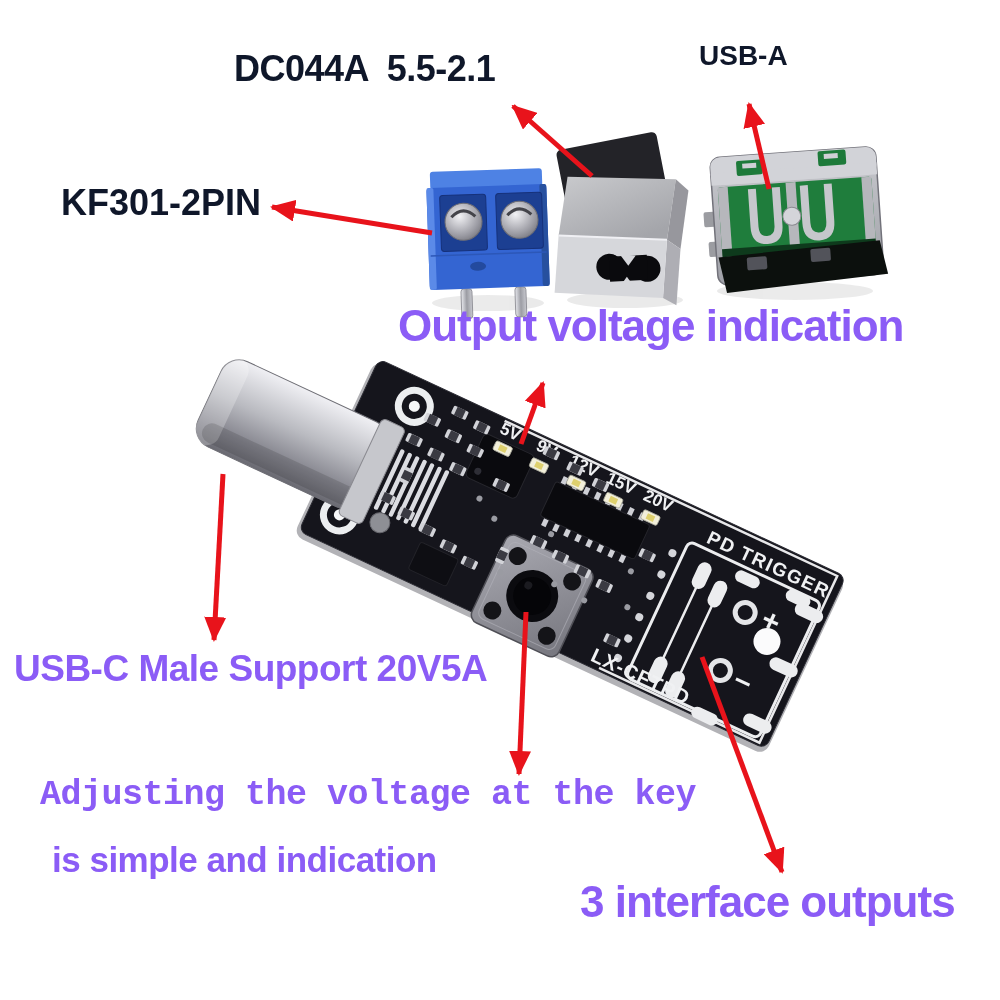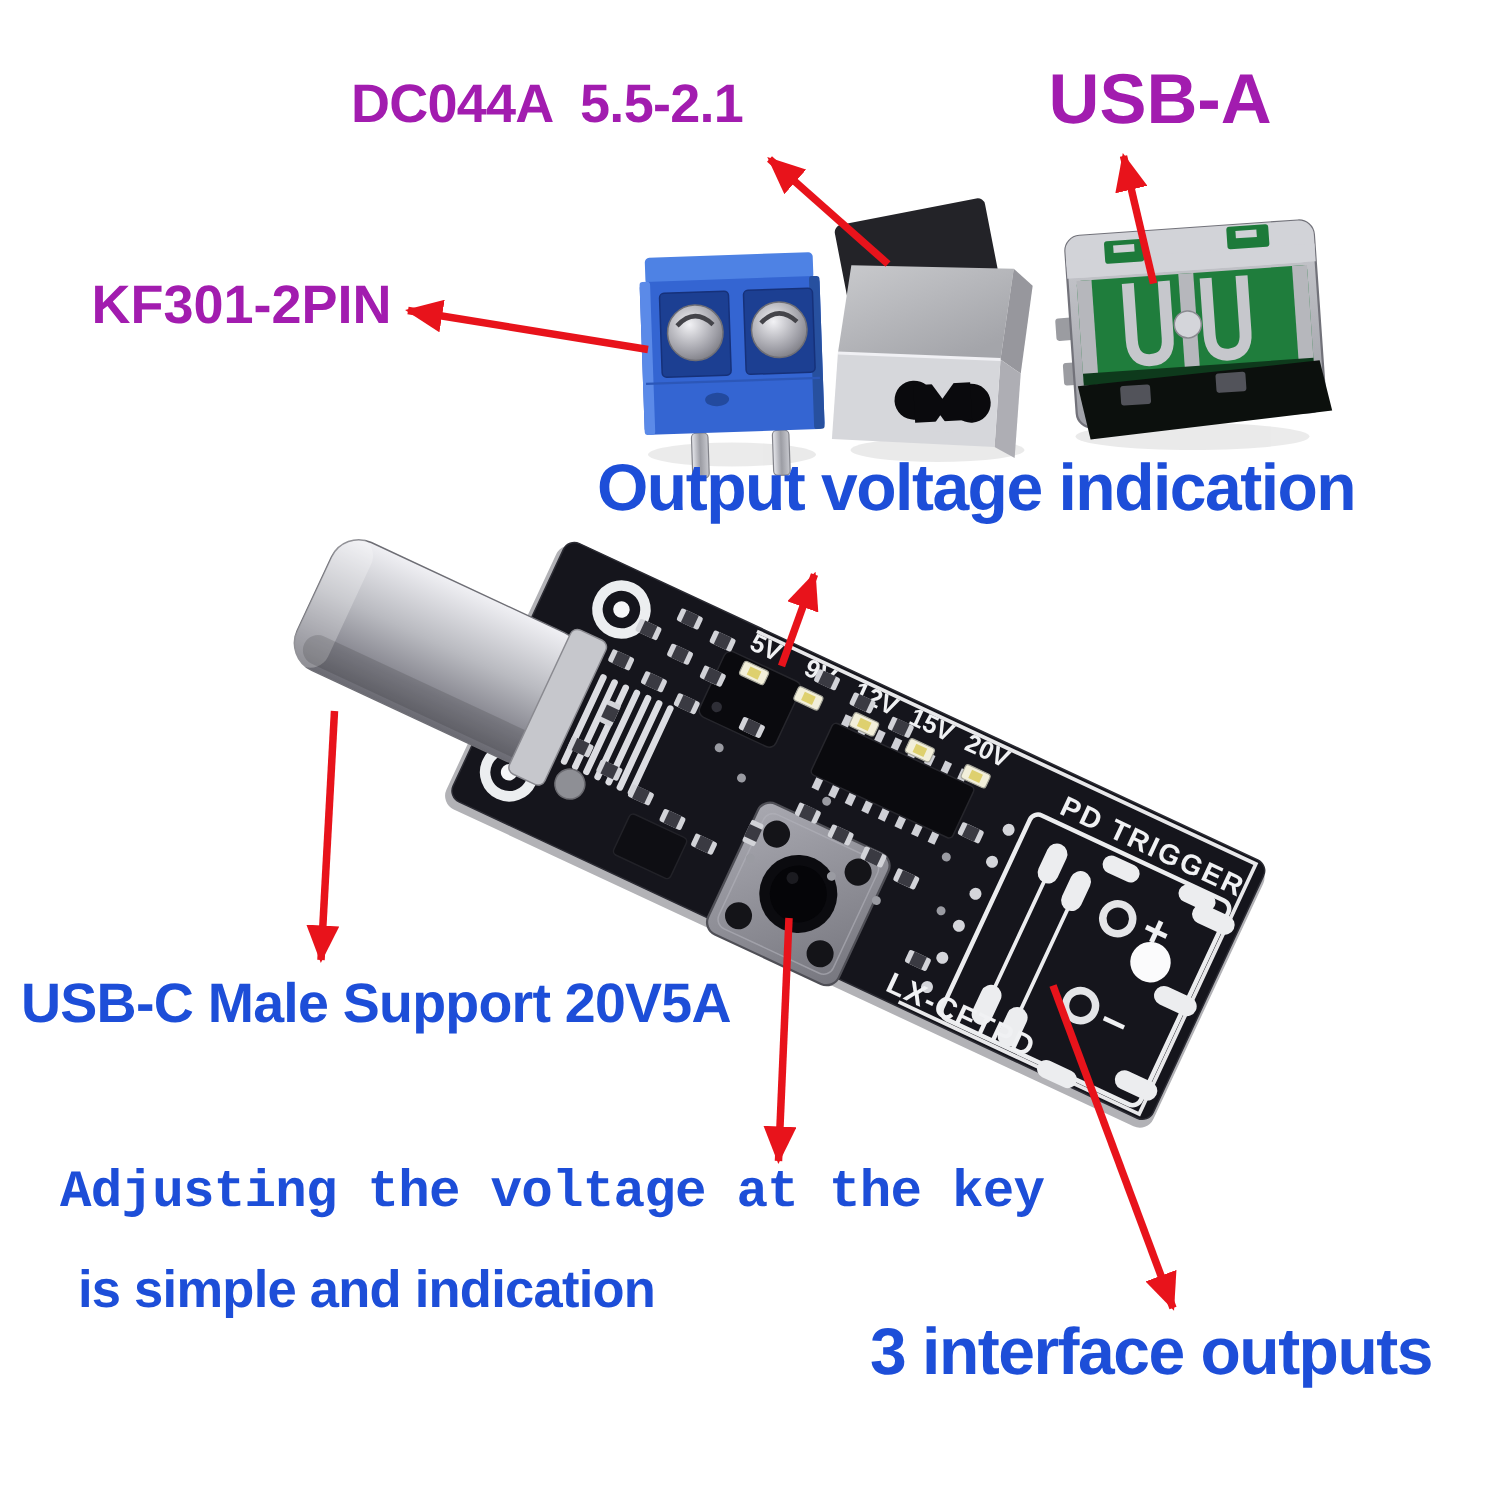--- a/index.html
+++ b/index.html
@@ -1,23 +1,23 @@
 <!DOCTYPE html>
 <html><head>
 <meta charset="utf-8">
 <style>
   html,body{margin:0;padding:0;background:#ffffff;}
   .scene{position:relative;width:1000px;height:1000px;background:#ffffff;overflow:hidden;
          font-family:"Liberation Sans","DejaVu Sans",sans-serif;}
   .gfx{position:absolute;left:0;top:0;z-index:1;}
   .ann{position:absolute;z-index:2;font-weight:700;line-height:1.05;white-space:pre;}
-  .t-black{color:#a21caf;text-align:right;}
-  .t-red{color:#1d4ed8;}
+  .t-black{color:#0f172a;text-align:right;}
+  .t-red{color:#8b5cf6;}
   #lbl-dc044a{left:234px;top:50px;font-size:36px;letter-spacing:-0.5px;}
-  #lbl-usba{left:699px;top:41px;font-size:47px;}
+  #lbl-usba{left:699px;top:41px;font-size:28px;}
   #lbl-kf301{left:61px;top:184px;font-size:36px;}
   #lbl-outputvolt{left:398px;top:303px;font-size:44px;letter-spacing:-1px;}
   #lbl-usbc{left:14px;top:650px;font-size:37px;letter-spacing:-0.5px;}
   #lbl-adjust1{left:40px;top:777px;font-size:35px;letter-spacing:-0.5px;font-family:Liberation Mono, monospace;}
   #lbl-adjust2{left:52px;top:842px;font-size:35px;letter-spacing:-0.5px;}
   #lbl-outputs{left:580px;top:879px;font-size:44px;letter-spacing:-1px;}
   .silk{font-family:"Liberation Sans","DejaVu Sans",sans-serif;font-weight:700;fill:#f0f1f3;}
 </style>
 </head>
 <body>

